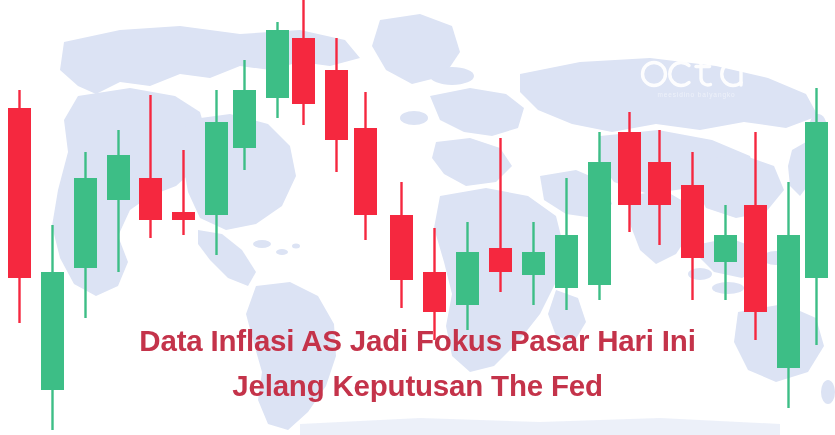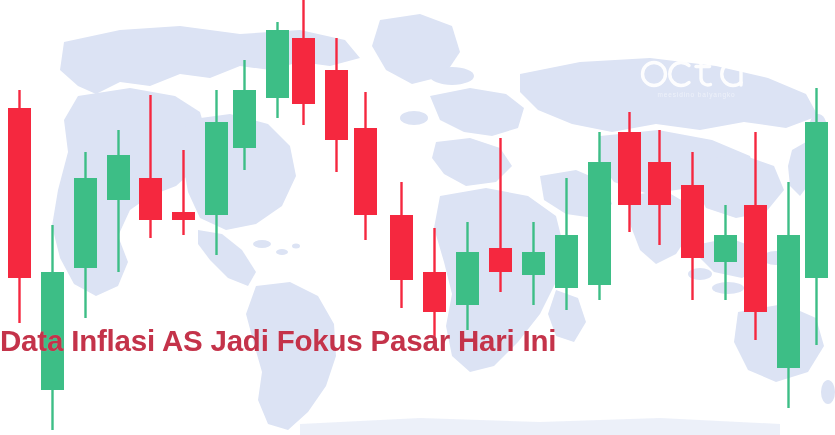--- a/index.html
+++ b/index.html
@@ -33,20 +33,21 @@
   #logo svg{display:block;width:118px;height:36px;margin:0 auto;}
   #logo-tagline{
     font-size:6.5px;letter-spacing:.9px;
     color:#ffffff;opacity:.50;
     margin-top:3px;white-space:nowrap;
     text-align:center;
   }
   
   #headline{
     position:absolute;left:0;right:0;top:318px;
+    text-align:center;
     color:#C4334A;
     font-size:29.5px;
     font-weight:bold;
     line-height:45px;
     letter-spacing:-0.2px;
     text-shadow:0 0 1px rgba(255,255,255,.35);
   }
   #headline .hl-line{display:block;white-space:nowrap;}
 </style>
 </head>
@@ -246,15 +247,16 @@
         <path d="M58 14.5 L71.5 14.5"></path>
         <path d="M103 13.5 A11.5 11.5 0 1 0 103 30.5"></path>
         <path d="M103 11 L103 33"></path>
       </g>
     </svg>
     <div id="logo-tagline">meesidino balyangko</div>
   </div>
 
   <div id="headline">
     <span class="hl-line">Data Inflasi AS Jadi Fokus Pasar Hari Ini</span>
+    <span class="hl-line">Jelang Keputusan The Fed</span>
   </div>
 
 </div>
 
 </body></html>

